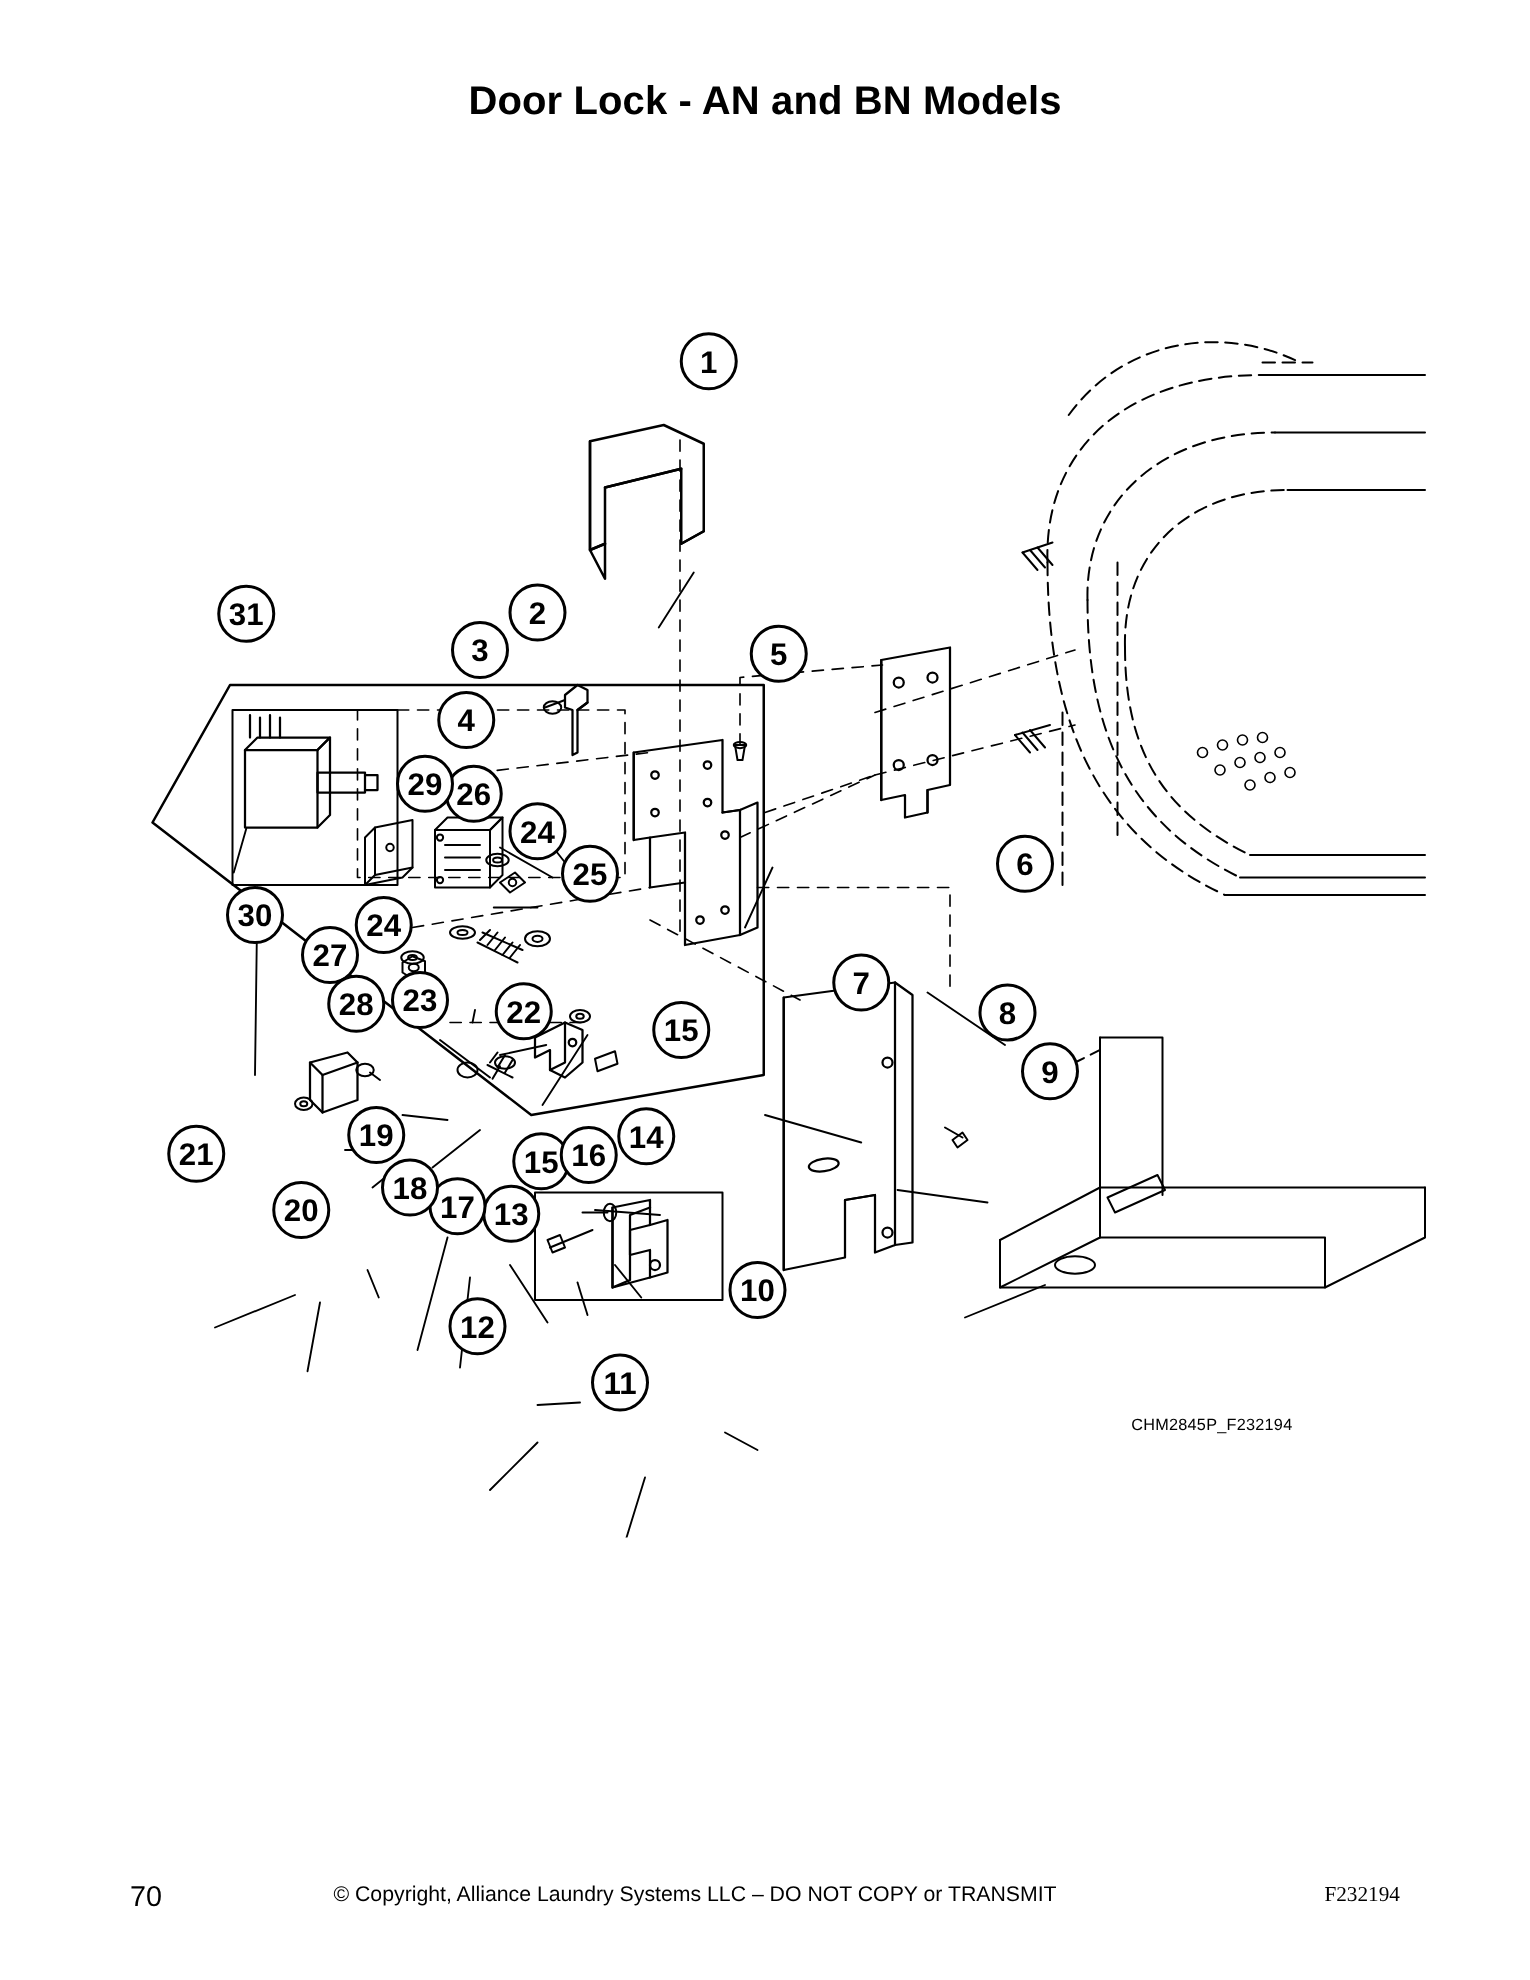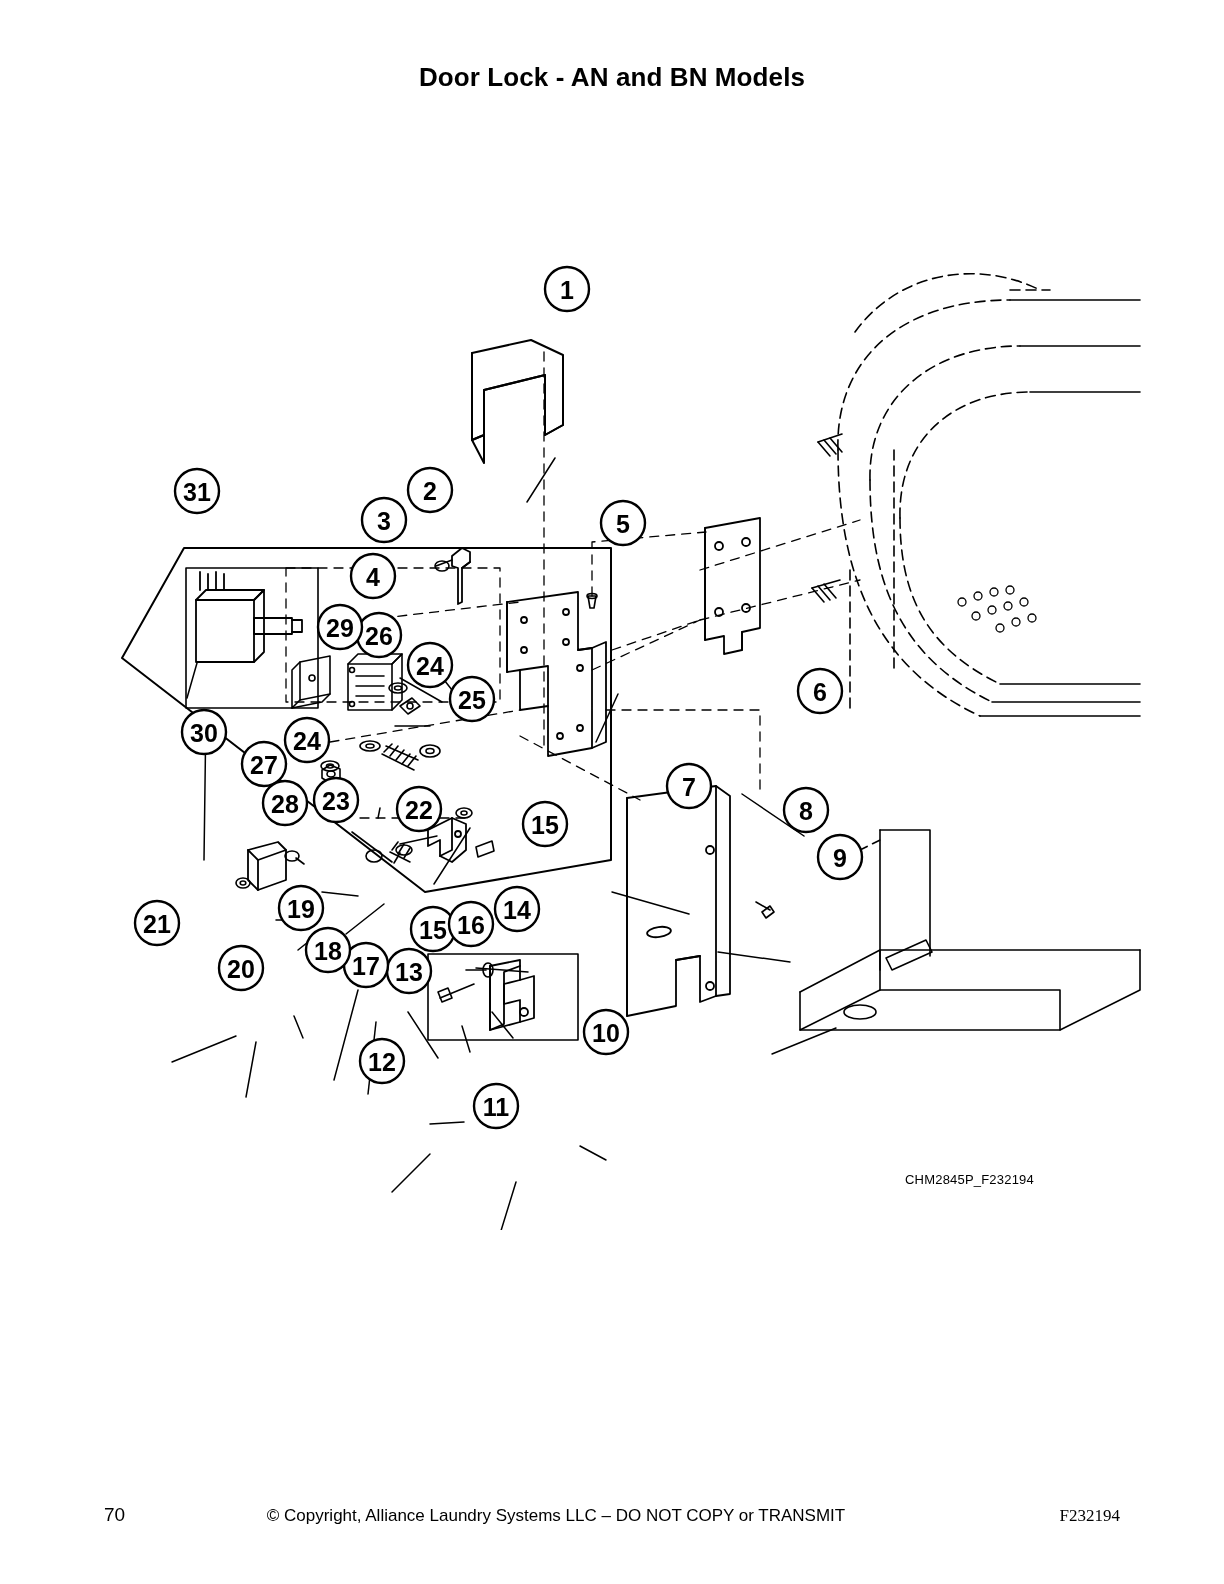--- a/index.html
+++ b/index.html
@@ -18,55 +18,55 @@
   .page {
     position: absolute;
     inset: 0;
   }
   .page-title {
     position: absolute;
     top: 62px;
     left: 0;
     width: 1224px;
     text-align: center;
-    font-size: 26px;
+    font-size: 32px;
     font-weight: bold;
     letter-spacing: 0.1px;
   }
   .diagram-area {
     position: absolute;
     top: 150px;
     left: 0;
     width: 1224px;
     height: 1080px;
   }
   .diagram-svg {
     position: absolute;
     top: 0;
     left: 0;
   }
   .drawing-code {
     position: absolute;
     left: 905px;
-    top: 1172px;
+    top: 1132px;
     font-size: 13px;
     letter-spacing: 0.2px;
   }
   .footer {
     position: absolute;
     left: 0;
     bottom: 56px;
     width: 1224px;
     height: 24px;
   }
   .footer-page-number {
     position: absolute;
     left: 104px;
     top: 0;
-    font-size: 19px;
+    font-size: 23px;
   }
   .footer-copyright {
     position: absolute;
     left: 0;
     top: 2px;
     width: 1112px;
     text-align: center;
     font-size: 17px;
   }
   .footer-doc-id {

